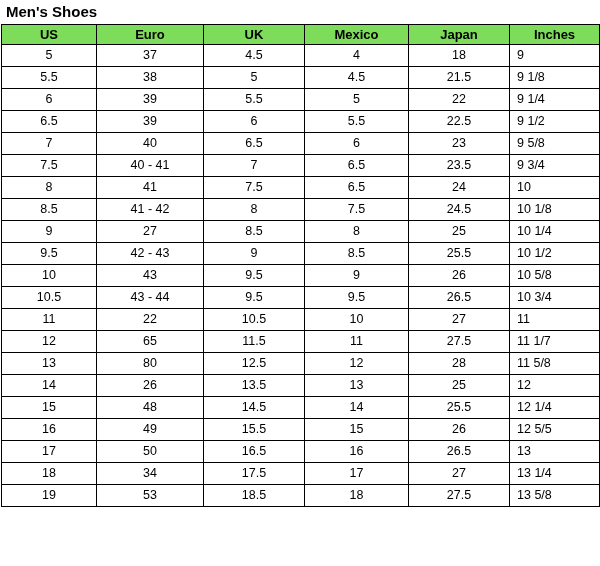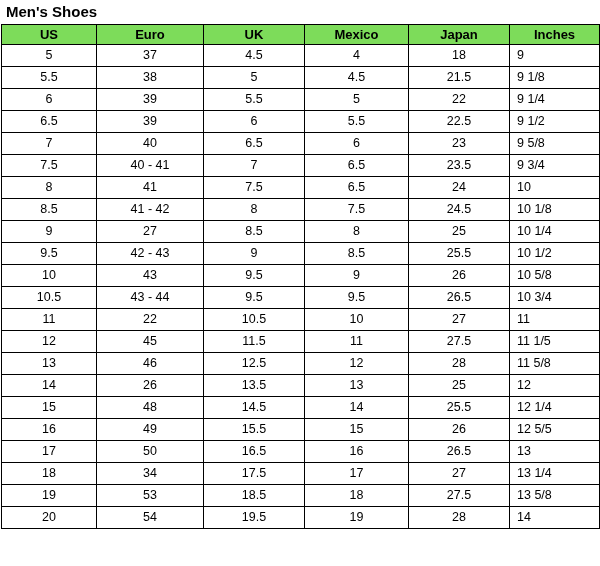--- a/index.html
+++ b/index.html
@@ -190,29 +190,29 @@
         <tr>
           <td>11</td>
           <td>22</td>
           <td>10.5</td>
           <td>10</td>
           <td>27</td>
           <td class="inches-cell">11</td>
         </tr>
         <tr>
           <td>12</td>
-          <td>45</td>
+          <td>65</td>
           <td>11.5</td>
           <td>11</td>
           <td>27.5</td>
-          <td class="inches-cell">11 1/5</td>
+          <td class="inches-cell">11 1/7</td>
         </tr>
         <tr>
           <td>13</td>
-          <td>46</td>
+          <td>80</td>
           <td>12.5</td>
           <td>12</td>
           <td>28</td>
           <td class="inches-cell">11 5/8</td>
         </tr>
         <tr>
           <td>14</td>
           <td>26</td>
           <td>13.5</td>
           <td>13</td>
@@ -252,23 +252,15 @@
           <td class="inches-cell">13 1/4</td>
         </tr>
         <tr>
           <td>19</td>
           <td>53</td>
           <td>18.5</td>
           <td>18</td>
           <td>27.5</td>
           <td class="inches-cell">13 5/8</td>
         </tr>
-        <tr>
-          <td>20</td>
-          <td>54</td>
-          <td>19.5</td>
-          <td>19</td>
-          <td>28</td>
-          <td class="inches-cell">14</td>
-        </tr>
       </tbody>
   </table>
 </div>
 
 </body></html>

